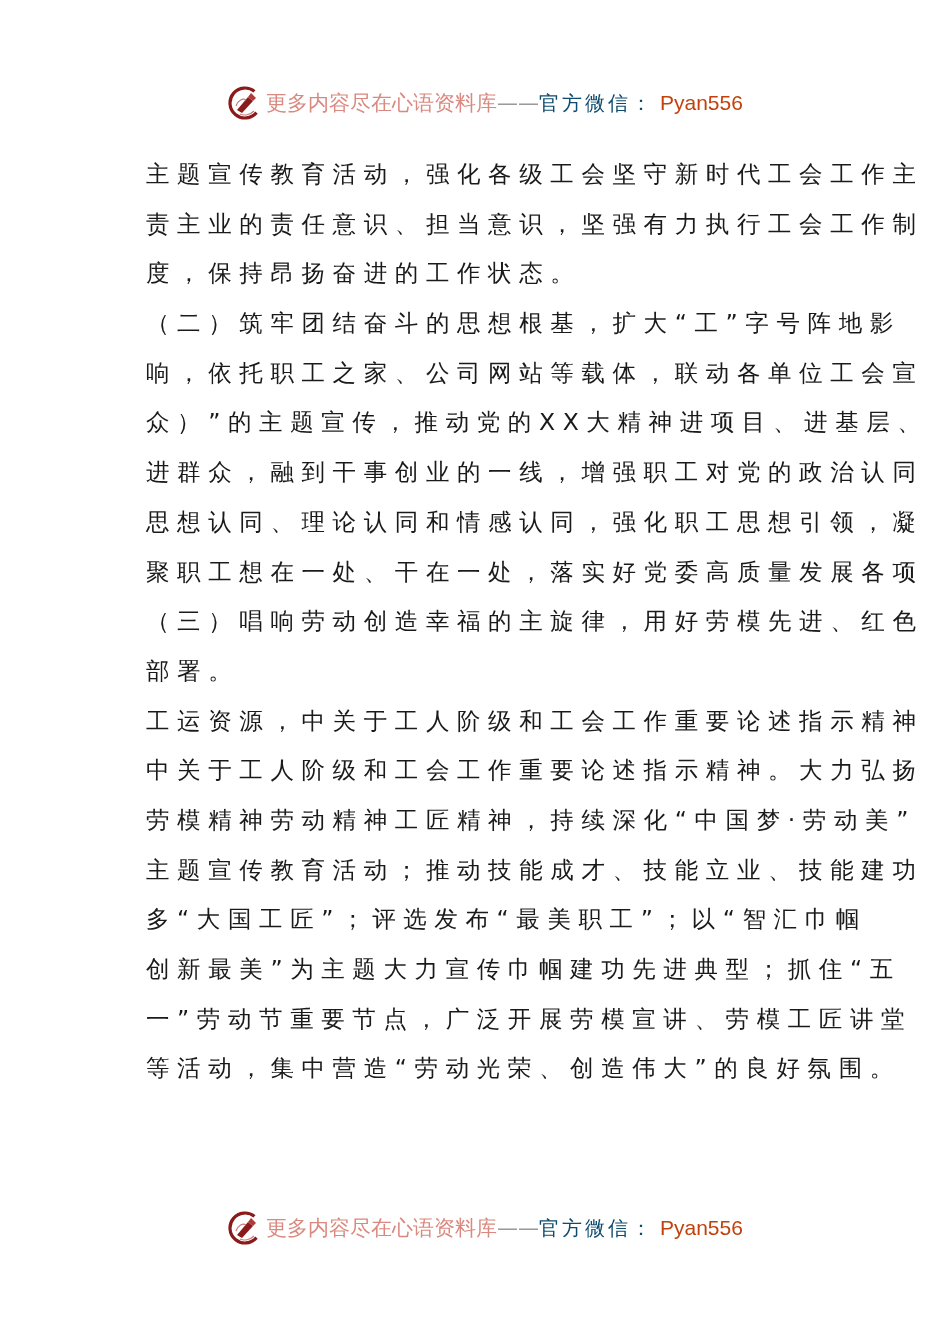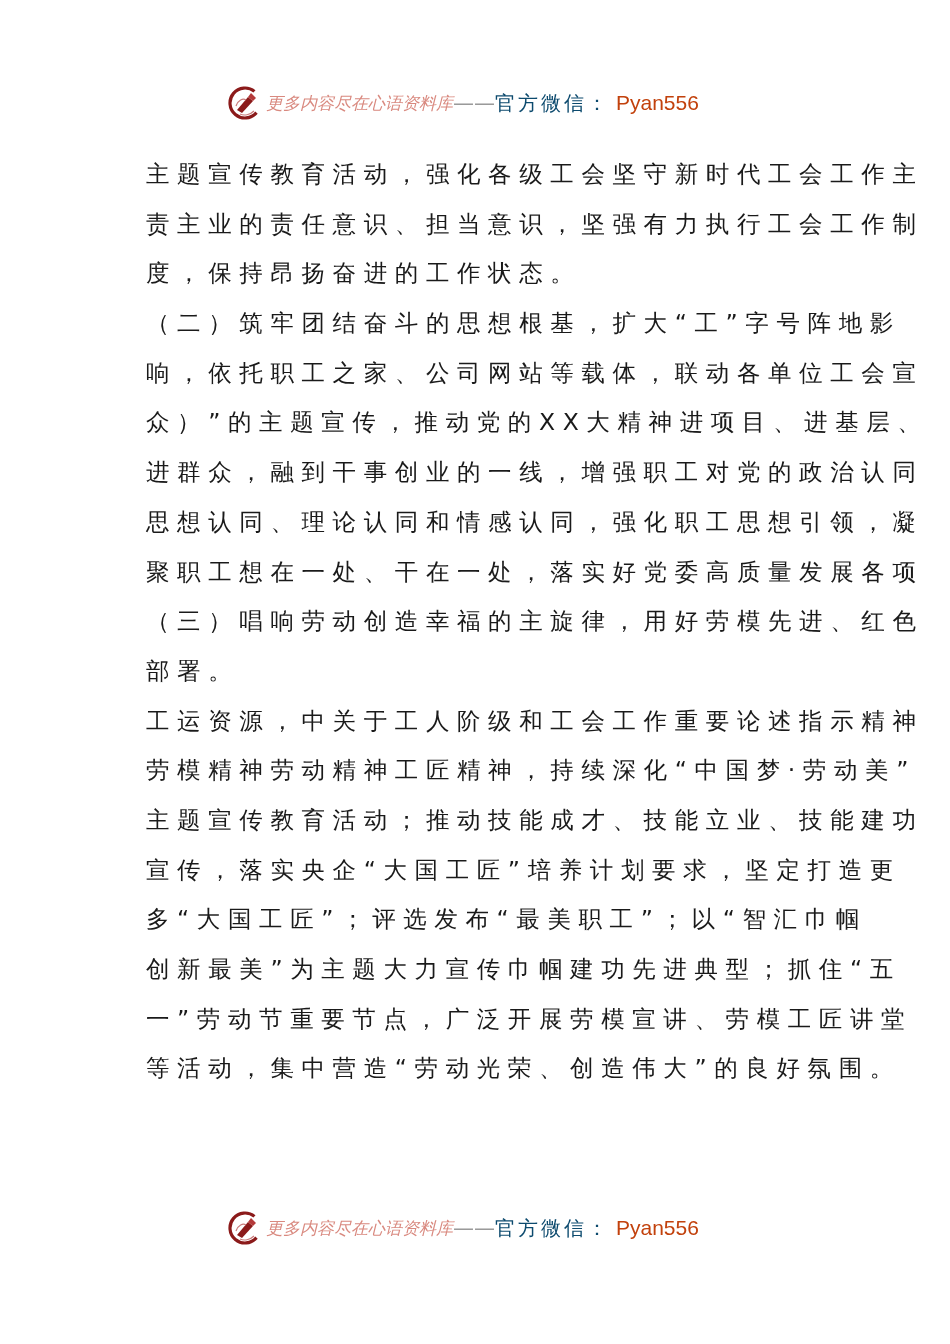--- a/index.html
+++ b/index.html
@@ -26,24 +26,23 @@
     .watermark.top { top: 83px; }
     .watermark.bottom { top: 1208px; }
     .logo {
       width: 34px;
       height: 34px;
       margin-right: 4px;
       flex: 0 0 auto;
     }
     .wm-site {
       font-family: "DejaVu Serif", serif;
-      font-size: 17px;
+      font-size: 21px;
       color: #d9897f;
       letter-spacing: 0px;
-      font-style: italic;
     }
     .wm-dash {
       font-family: "DejaVu Sans", sans-serif;
       font-size: 21px;
       color: #9a9a9a;
     }
     .wm-wechat {
       font-family: "DejaVu Serif", serif;
       font-size: 20px;
       color: #0c4a6e;
@@ -93,23 +92,23 @@
   <div class="line">度，保持昂扬奋进的工作状态。</div>
   <div class="line">（二）筑牢团结奋斗的思想根基，扩大“工”字号阵地影</div>
   <div class="line">响，依托职工之家、公司网站等载体，联动各单位工会宣</div>
   <div class="line">众）”的主题宣传，推动党的XX大精神进项目、进基层、</div>
   <div class="line">进群众，融到干事创业的一线，增强职工对党的政治认同</div>
   <div class="line">思想认同、理论认同和情感认同，强化职工思想引领，凝</div>
   <div class="line">聚职工想在一处、干在一处，落实好党委高质量发展各项</div>
   <div class="line">（三）唱响劳动创造幸福的主旋律，用好劳模先进、红色</div>
   <div class="line">部署。</div>
   <div class="line">工运资源，中关于工人阶级和工会工作重要论述指示精神</div>
+  <div class="line">中关于工人阶级和工会工作重要论述指示精神。大力弘扬</div>
   <div class="line">劳模精神劳动精神工匠精神，持续深化“中国梦·劳动美”</div>
   <div class="line">主题宣传教育活动；推动技能成才、技能立业、技能建功</div>
-  <div class="line">宣传，落实央企“大国工匠”培养计划要求，坚定打造更</div>
   <div class="line">多“大国工匠”；评选发布“最美职工”；以“智汇巾帼</div>
   <div class="line">创新最美”为主题大力宣传巾帼建功先进典型；抓住“五</div>
   <div class="line">一”劳动节重要节点，广泛开展劳模宣讲、劳模工匠讲堂</div>
   <div class="line">等活动，集中营造“劳动光荣、创造伟大”的良好氛围。</div>
 </div>
 
 <div class="watermark bottom">
   <svg class="logo" viewBox="0 0 34 34">
     <circle cx="17" cy="17" r="15" fill="none" stroke="#8b1a1a" stroke-width="3.2" stroke-dasharray="70 25" transform="rotate(40 17 17)"></circle>
     <path d="M9 24 L20 11 L25 15 L14 27 Z" fill="#8b1a1a"></path>

